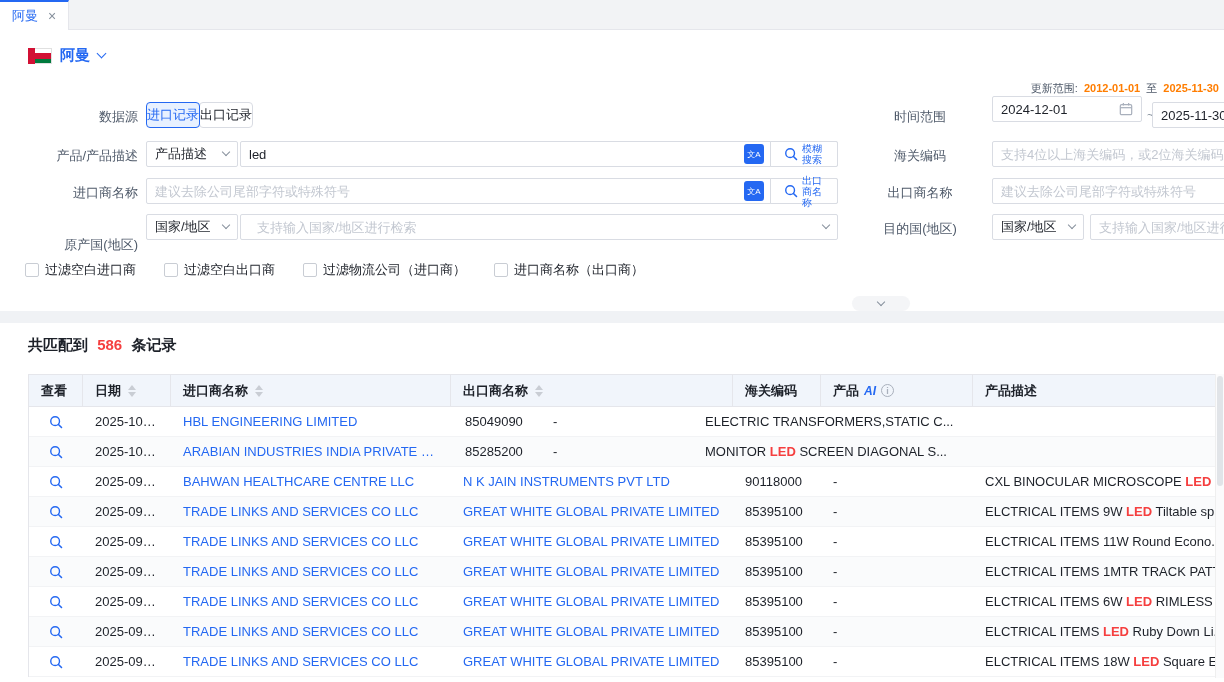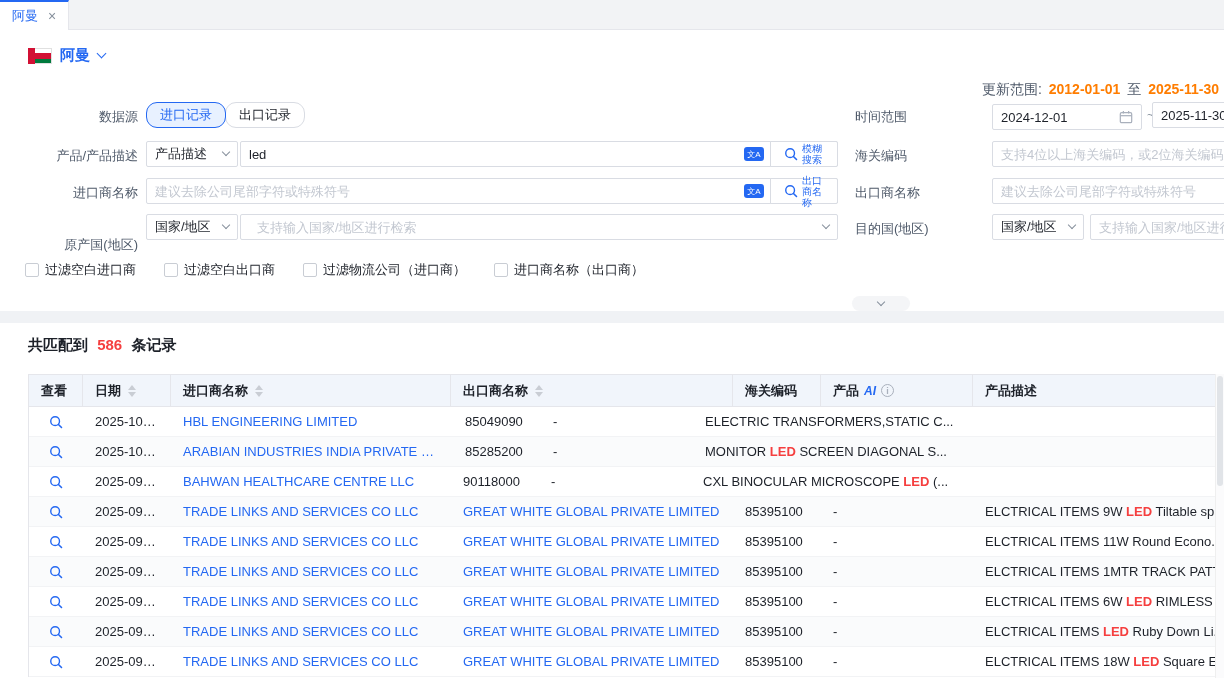--- a/index.html
+++ b/index.html
@@ -13,54 +13,54 @@
 
   
   .country{position:absolute;top:46px;left:28px;display:flex;align-items:center;gap:8px;cursor:pointer;color:#2468f2;}
   .flag{width:24px;height:16px;position:relative;display:inline-block;background:linear-gradient(to bottom,#fff 0 34%,#d21034 34% 67%,#007a3d 67% 100%);box-shadow:0 0 0 1px #e0e0e0 inset;}
   .flag::before{content:"";position:absolute;left:0;top:0;width:7px;height:100%;background:#d21034;}
   .country-name{font-size:15px;font-weight:bold;}
   .chev{display:inline-block;width:7px;height:7px;border-right:1.5px solid currentColor;border-bottom:1.5px solid currentColor;transform:rotate(45deg);margin-top:-4px;}
   .chev.gray{color:#86909c;width:6px;height:6px;}
 
   
-  .update-range{position:absolute;top:81px;right:2px;white-space:nowrap;color:#4e5969;font-size:14px;}
+  .update-range{position:absolute;top:81px;right:2px;white-space:nowrap;color:#4e5969;font-size:11px;}
   .update-range b{color:#ff7d00;font-weight:bold;margin:0 3px;}
 
   
   .flabel{position:absolute;left:0;width:138px;text-align:right;color:#4e5969;white-space:nowrap;}
-  .flabel-r{position:absolute;left:855px;width:130px;text-align:left;color:#4e5969;white-space:nowrap;}
+  .flabel-r{position:absolute;left:855px;width:130px;text-align:center;color:#4e5969;white-space:nowrap;}
 
   
   .seg{position:absolute;top:102px;left:146px;display:flex;}
-  .seg-btn{height:26px;line-height:24px;padding:0 13px;border:1px solid #d9dce3;background:#fff;color:#1d2129;font-size:13px;cursor:pointer;border-radius:11px;}
+  .seg-btn{height:26px;line-height:24px;padding:0 0;border:1px solid #d9dce3;background:#fff;color:#1d2129;font-size:13px;cursor:pointer;border-radius:4px;}
   .seg-btn.active{background:#e8f1ff;border-color:#2468f2;color:#2468f2;position:relative;z-index:1;}
   .seg-btn + .seg-btn{margin-left:-1px;}
 
   .ctrl{height:26px;border:1px solid #d9dce3;border-radius:2px;background:#fff;display:flex;align-items:center;}
   .select-box{justify-content:space-between;padding:0 8px;cursor:pointer;}
   .date-box{justify-content:space-between;padding:0 8px;cursor:pointer;}
-  #time-start{top:104px;left:992px;width:150px;position:absolute;}
+  #time-start{top:96px;left:992px;width:150px;position:absolute;}
   .tilde{position:absolute;top:107px;left:1147px;color:#86909c;}
   #time-end{top:102px;left:1152px;width:160px;position:absolute;}
 
   #product-select{position:absolute;top:141px;left:146px;width:92px;}
   #product-group{position:absolute;top:141px;left:240px;width:598px;}
   #importer-group{position:absolute;top:178px;left:146px;width:692px;}
   #origin-select{position:absolute;top:214px;left:146px;width:92px;}
   #origin-input{position:absolute;top:214px;left:240px;width:598px;padding:0 8px;justify-content:space-between;}
   #hs-input{position:absolute;top:141px;left:992px;width:380px;padding:0 8px;}
   #exporter-input{position:absolute;top:178px;left:992px;width:380px;padding:0 8px;}
   #dest-select{position:absolute;top:214px;left:992px;width:92px;}
   #dest-input{position:absolute;top:214px;left:1090px;width:280px;padding:0 8px;}
 
   input.txt{border:none;outline:none;flex:1;min-width:0;font-size:13px;padding:0 8px;background:transparent;color:#1d2129;font-family:"Liberation Sans",sans-serif;}
   .ctrl > input.txt:only-child{padding:0;}
   input.txt::placeholder{color:#c2c7d0;}
-  .translate-ic{flex:0 0 auto;width:20px;height:14px;background:#2468f2;border-radius:3px;color:#fff;font-size:8px;display:flex;align-items:center;justify-content:center;margin-right:6px;cursor:pointer;}
+  .translate-ic{flex:0 0 auto;width:20px;height:20px;background:#2468f2;border-radius:3px;color:#fff;font-size:8px;display:flex;align-items:center;justify-content:center;margin-right:6px;cursor:pointer;}
   .search-btn{flex:0 0 auto;width:68px;height:26px;margin:-1px -1px -1px 0;border:1px solid #d9dce3;border-radius:0 2px 2px 0;display:flex;align-items:center;justify-content:center;gap:4px;background:#fff;cursor:pointer;color:#2468f2;}
   .stack{width:22px;font-size:10px;line-height:11px;color:#2468f2;word-break:break-all;}
 
   
   .checks{position:absolute;top:261px;left:25px;display:flex;gap:28px;align-items:center;}
   .check{display:flex;align-items:center;gap:6px;cursor:pointer;}
   .box{width:14px;height:14px;border:1px solid #c9cdd4;border-radius:2px;background:#fff;flex:0 0 auto;}
 
   
   .collapse{position:absolute;top:296px;left:852px;width:58px;height:15px;background:#f4f5f7;border-radius:8px;display:flex;align-items:center;justify-content:center;cursor:pointer;color:#86909c;}
@@ -299,20 +299,21 @@
           <div class="td c" style="width:54px">
             <span class="viewic">
               <svg width="14" height="14" viewBox="0 0 16 16">
                 <circle cx="7" cy="7" r="5" fill="none" stroke="currentColor" stroke-width="1.6"></circle>
                 <line x1="10.8" y1="10.8" x2="14.3" y2="14.3" stroke="currentColor" stroke-width="1.8" stroke-linecap="round"></line>
               </svg>
             </span>
           </div>
           <div class="td" style="width:88px">2025-09-30</div>
           <div class="td link" style="width:280px">BAHWAN HEALTHCARE CENTRE LLC</div>
+          <div class="td link" style="width:282px">N K JAIN INSTRUMENTS PVT LTD</div>
           <div class="td" style="width:88px">90118000</div>
           <div class="td" style="width:152px">-</div>
           <div class="td" style="width:430px">CXL BINOCULAR MICROSCOPE <span class="hl">LED</span> (...</div>
         </div>
         <div class="tr">
           <div class="td c" style="width:54px">
             <span class="viewic">
               <svg width="14" height="14" viewBox="0 0 16 16">
                 <circle cx="7" cy="7" r="5" fill="none" stroke="currentColor" stroke-width="1.6"></circle>
                 <line x1="10.8" y1="10.8" x2="14.3" y2="14.3" stroke="currentColor" stroke-width="1.8" stroke-linecap="round"></line>

